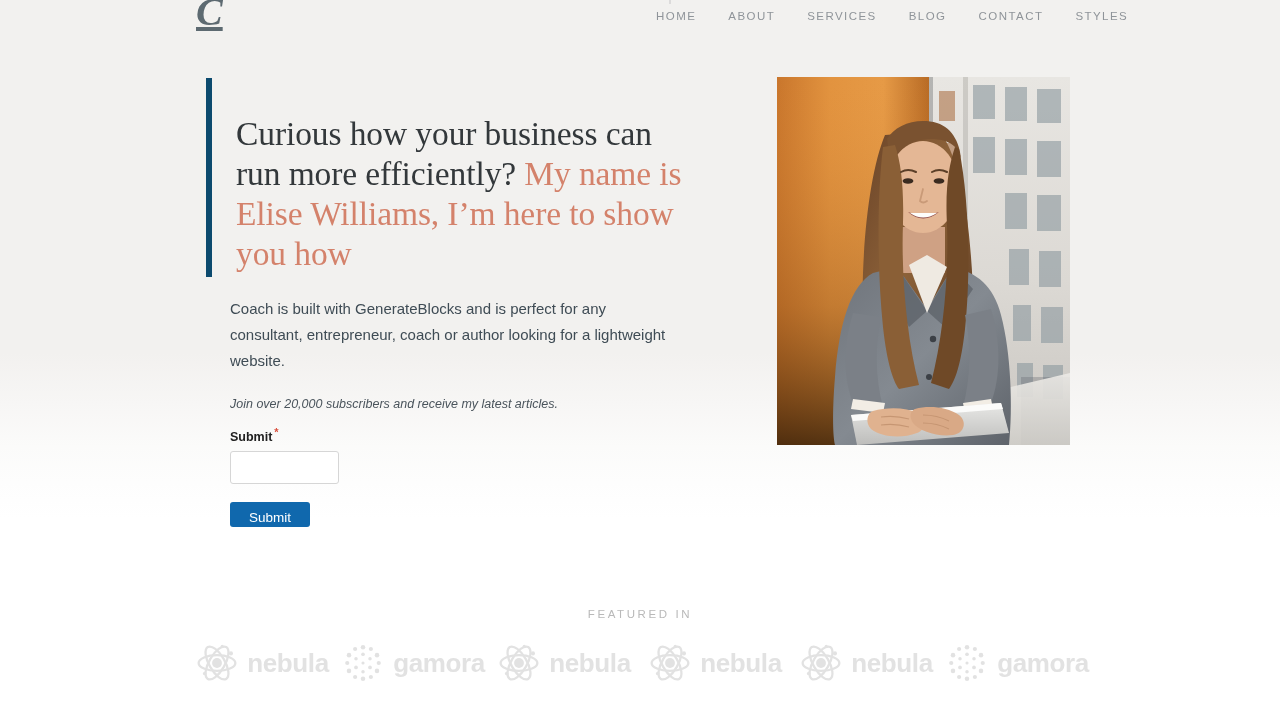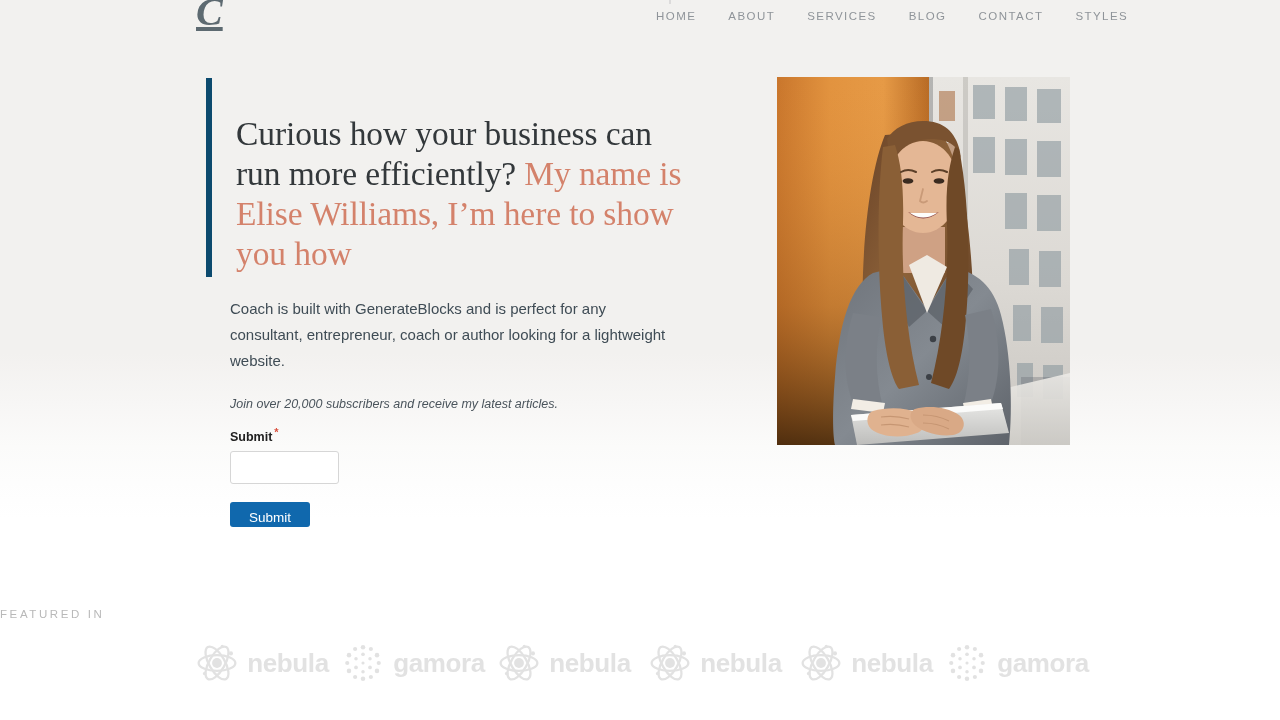--- a/index.html
+++ b/index.html
@@ -139,21 +139,21 @@
     position:absolute; left:777px; top:77px;
     width:293px; height:368px;
     overflow:hidden;
     background:#111;
   }
   .hero-image svg { display:block; width:293px; height:368px; }
 
   
   .featured { position:absolute; left:0; top:608px; width:1280px; }
   .featured-title {
-    text-align:left;
+    text-align:center;
     font-size:11.5px;
     letter-spacing:2.6px;
     color:#b9b9b9;
     text-transform:uppercase;
   }
   .logo-row {
     margin-top:22px;
     display:flex;
     justify-content:center;
     align-items:center;

